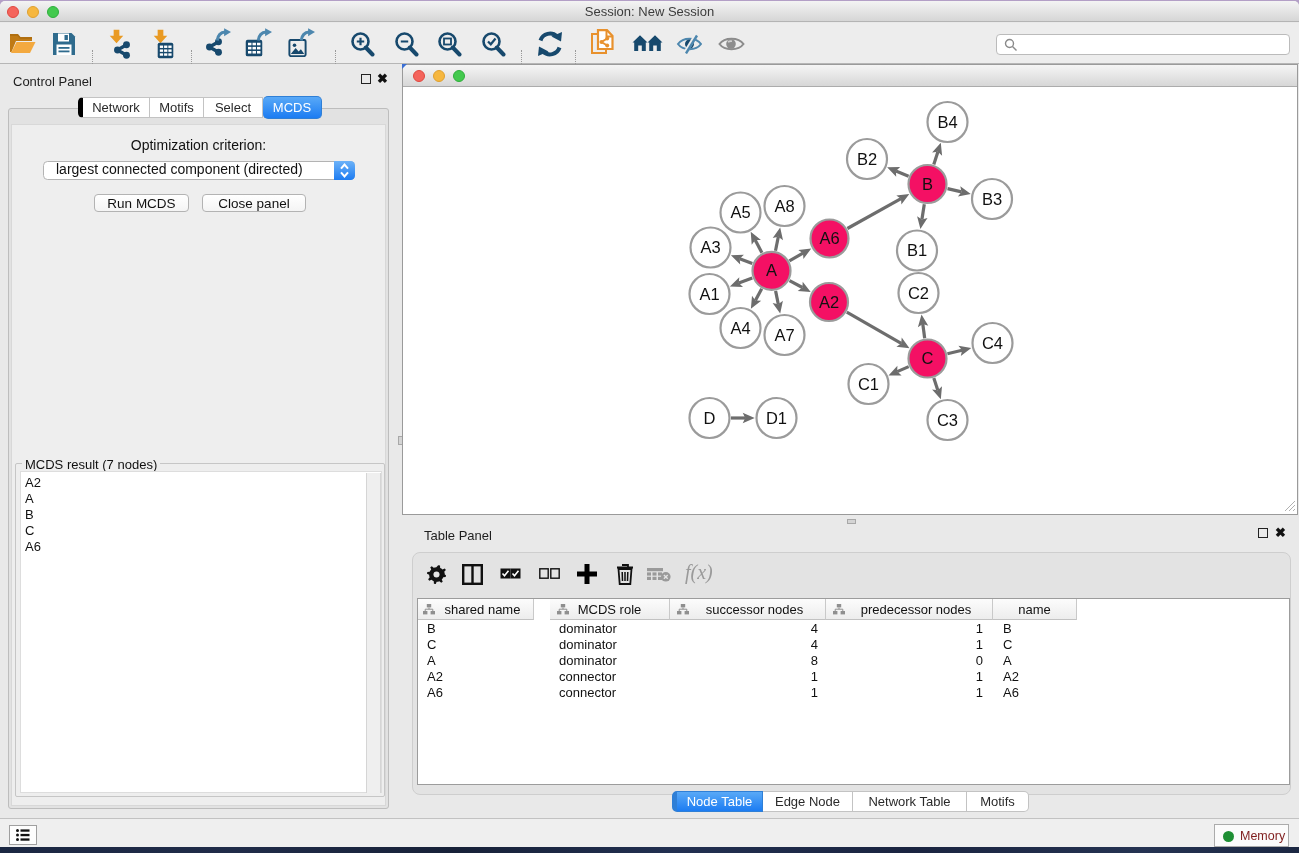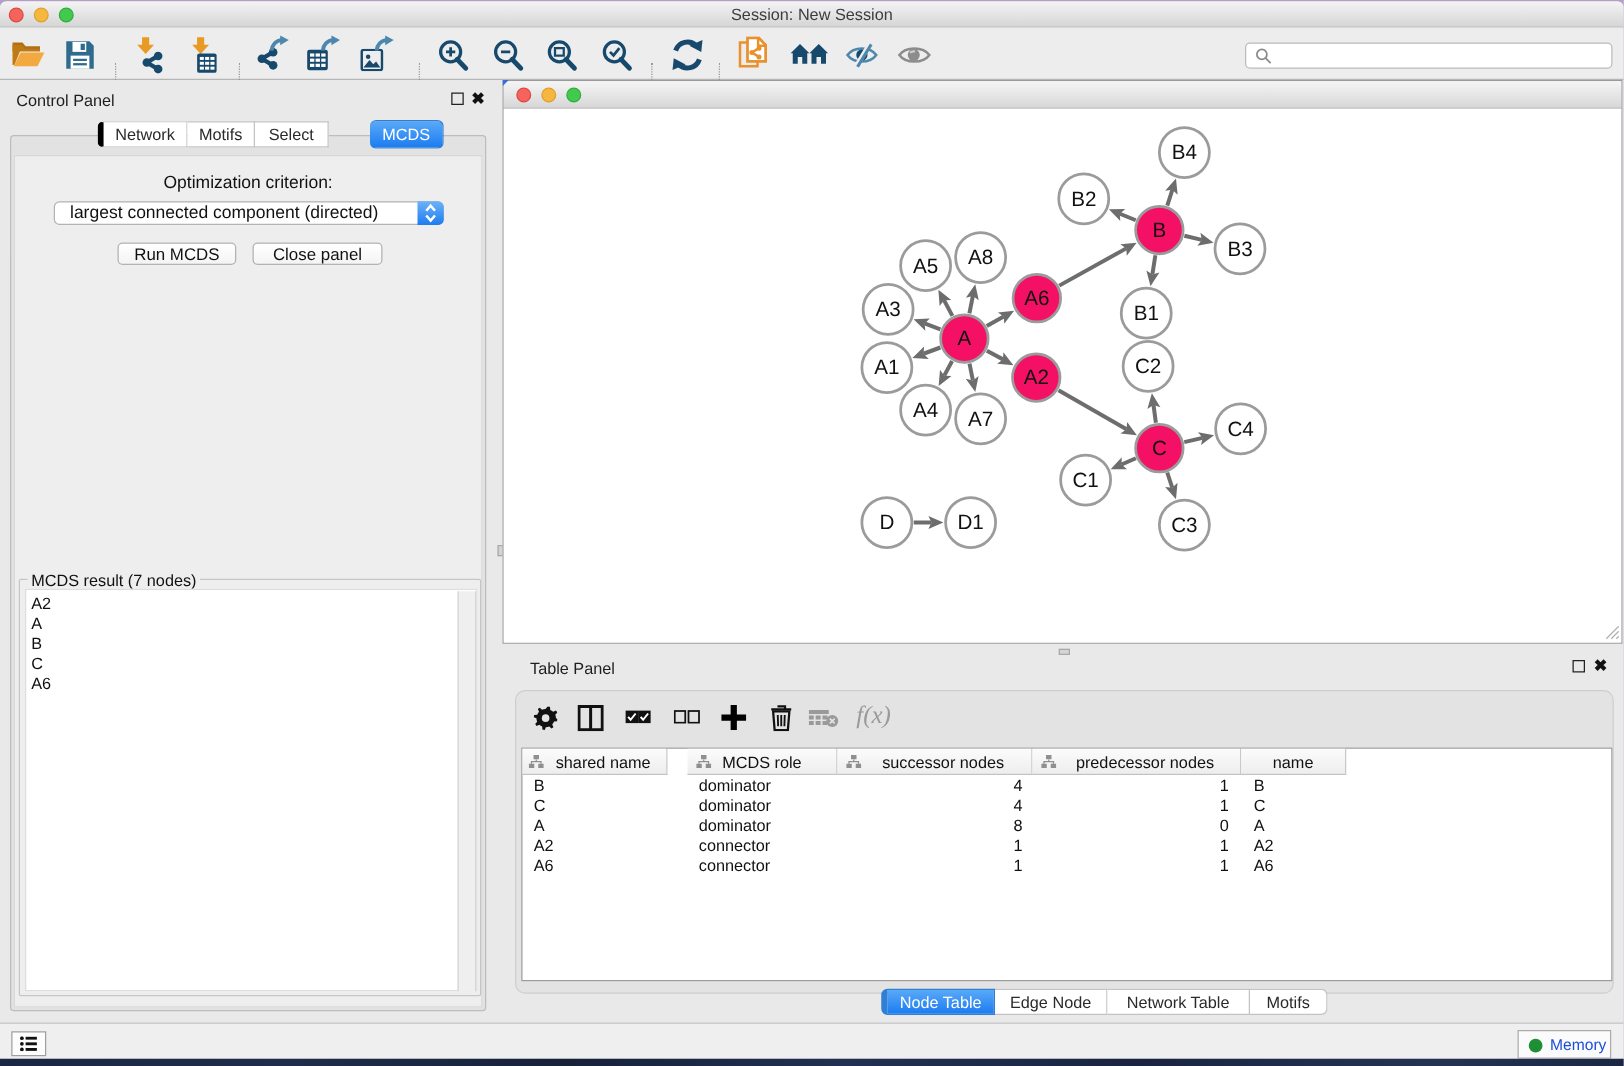--- a/index.html
+++ b/index.html
@@ -13,21 +13,21 @@
 .tsep { position:absolute; top:27px; height:32px; width:0; border-left:1px dotted #9a9a9a; }
 .searchbox { position:absolute; left:996px; top:11px; width:294px; height:21px; background:#fff; border:1px solid #bbb; border-radius:4px; }
 .mainbg { position:absolute; left:0; top:63px; width:100%; height:754px; background:#e9e9e9; }
 .paneltitle { font-size:13px; color:#1e1e1e; }
 .floatbtn { position:absolute; width:10px; height:10px; border:1.6px solid #222; }
 .closex { position:absolute; font-size:13px; font-weight:bold; color:#111; line-height:10px; }
 .tabgrp { position:absolute; display:flex; font-size:13px; z-index:6; }
 .tabgrp .tb { background:#fff; border:1px solid #c3c3c3; border-left:none; color:#2a2a2a; text-align:center; line-height:19px; height:21px; padding:0; }
 .tabgrp .tb.first { border-left:5px solid #000000; border-radius:5px 0 0 5px; }
 .tabgrp .tb.last { border-radius:0 5px 5px 0; }
-.tabgrp .tb.sel { background:linear-gradient(#59a9f7,#1c7cf2); color:#fff; border-color:#2f7fd6;margin-left:33px; }
+.tabgrp .tb.sel { background:linear-gradient(#59a9f7,#1c7cf2); color:#fff; border-color:#2f7fd6; }
 .cpouter { position:absolute; left:8px; top:107px; width:381px; height:701px; background:#e2e2e2; border:1px solid #bdbdbd; border-radius:3px; }
 .cpinner { position:absolute; left:11px; top:123px; width:375px; height:682px; background:#eeeeee; border:1px solid #d8d8d8; }
 .btn { position:absolute; background:linear-gradient(#ffffff,#f4f4f4); border:1px solid #b3b3b3; border-radius:4px; font-size:13.5px; color:#111; text-align:center; }
 .fieldset { position:absolute; left:3px; top:338px; width:370px; height:334px; border:1px solid #c6c6c6; border-radius:2px; }
 .fslabel { position:absolute; left:6px; top:-7px; background:#eeeeee; padding:0 3px; font-size:13px; color:#111; }
 .listbox { position:absolute; left:4px; top:7px; width:362px; height:322px; background:#fff; border:1px solid #ddd; }
 .listbox div { font-size:13px; color:#111; line-height:16px; padding-left:4px; }
 .sbtrack { position:absolute; right:0px; top:1px; width:15px; height:320px; background:#efefef; border-left:1px solid #d5d5d5; border-right:1px solid #d5d5d5; }
 .netwin { position:absolute; left:402px; top:63px; width:896px; height:451px; border:1px solid #9a9a9a; background:#fff; }
 .nettb { position:absolute; left:0; top:0; width:100%; height:22px; background:linear-gradient(#f5f5f5,#d7d7d7); border-bottom:1px solid #acacac; }
@@ -459,16 +459,16 @@
             <circle cx="1.5" cy="6" r="1.5"></circle>
             <circle cx="1.5" cy="10.5" r="1.5"></circle>
             <rect x="4.5" y="0.4" width="9" height="2.3"></rect>
             <rect x="4.5" y="4.9" width="9" height="2.3"></rect>
             <rect x="4.5" y="9.4" width="9" height="2.3"></rect>
           </g>
         </svg>
     </div>
     <div class="abs" style="left:1214px;top:5px;width:75px;height:23px;background:#fbfbfb;border:1px solid #ababab">
       <div class="abs" style="left:8px;top:5.5px;width:11px;height:11px;border-radius:50%;background:#1e8f34"></div>
-      <div class="abs" style="left:25px;top:4px;font-size:12.5px;color:#1d4ed8">Memory</div>
+      <div class="abs" style="left:25px;top:4px;font-size:12.5px;color:#7f1d1d">Memory</div>
     </div>
   </div>
 </div>
 <div class="bstrip"></div>
 </body></html>

